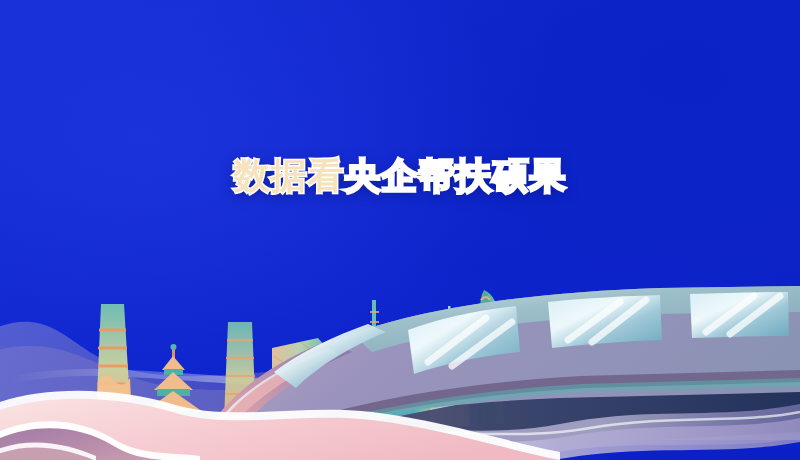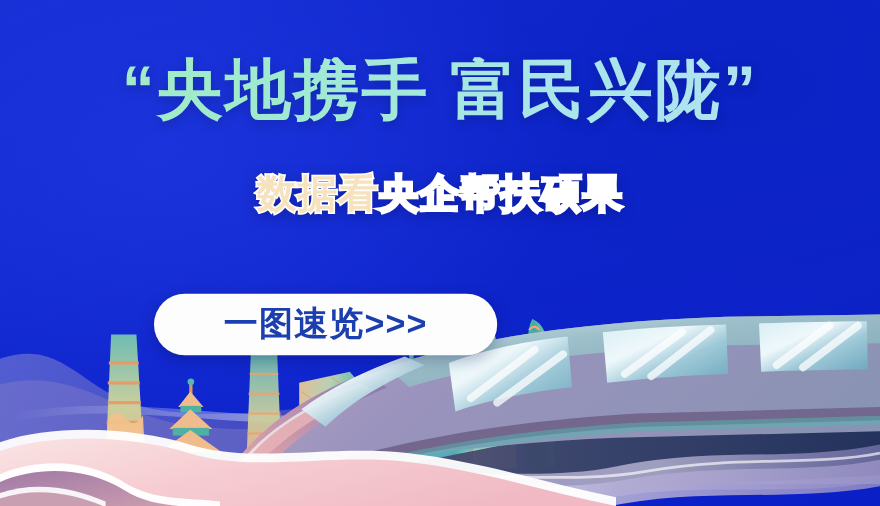--- a/index.html
+++ b/index.html
@@ -320,24 +320,20 @@
         <path d="M-10 436 C 30 414 80 418 112 438 C 140 456 170 452 200 456 L 200 470 L -10 470 Z" fill="#ffffff" opacity="0.95"></path>
         <path d="M-10 443 C 30 421 80 425 112 445 C 140 463 170 459 200 463 L 200 470 L -10 470 Z" fill="url(#gCloudMauve)"></path>
         <path d="M-10 452 C 26 436 64 442 96 456 L 96 470 L -10 470 Z" fill="#ffffff" opacity="0.9"></path>
         <path d="M-10 457 C 26 441 64 447 96 461 L 96 470 L -10 470 Z" fill="#c79fb0"></path>
       </g>
     </svg>
   </div>
 
   <div class="text-layer">
 
-    <div class="headline">“央地携手 富民兴陇”</div>
 
     <div class="subline">
       <span class="cream">数据看</span><span class="white">央企帮扶硕果</span>
     </div>
 
-    <div class="cta">
-      <span class="cta-label">一图速览&gt;&gt;&gt;</span>
-    </div>
 
   </div>
 </div>
 
 </body></html>

